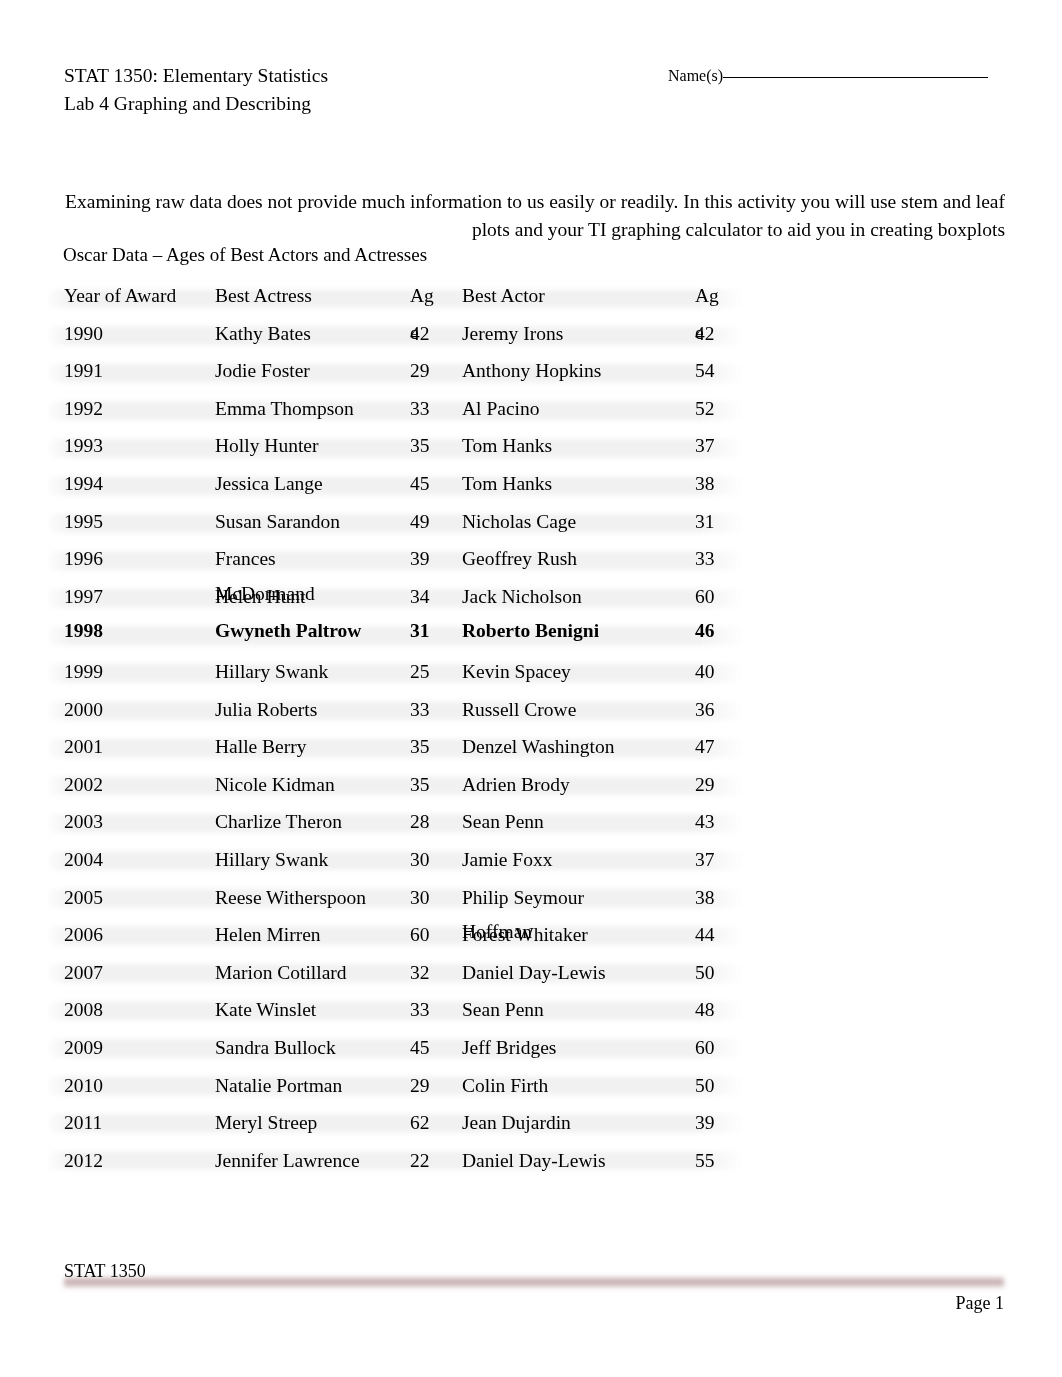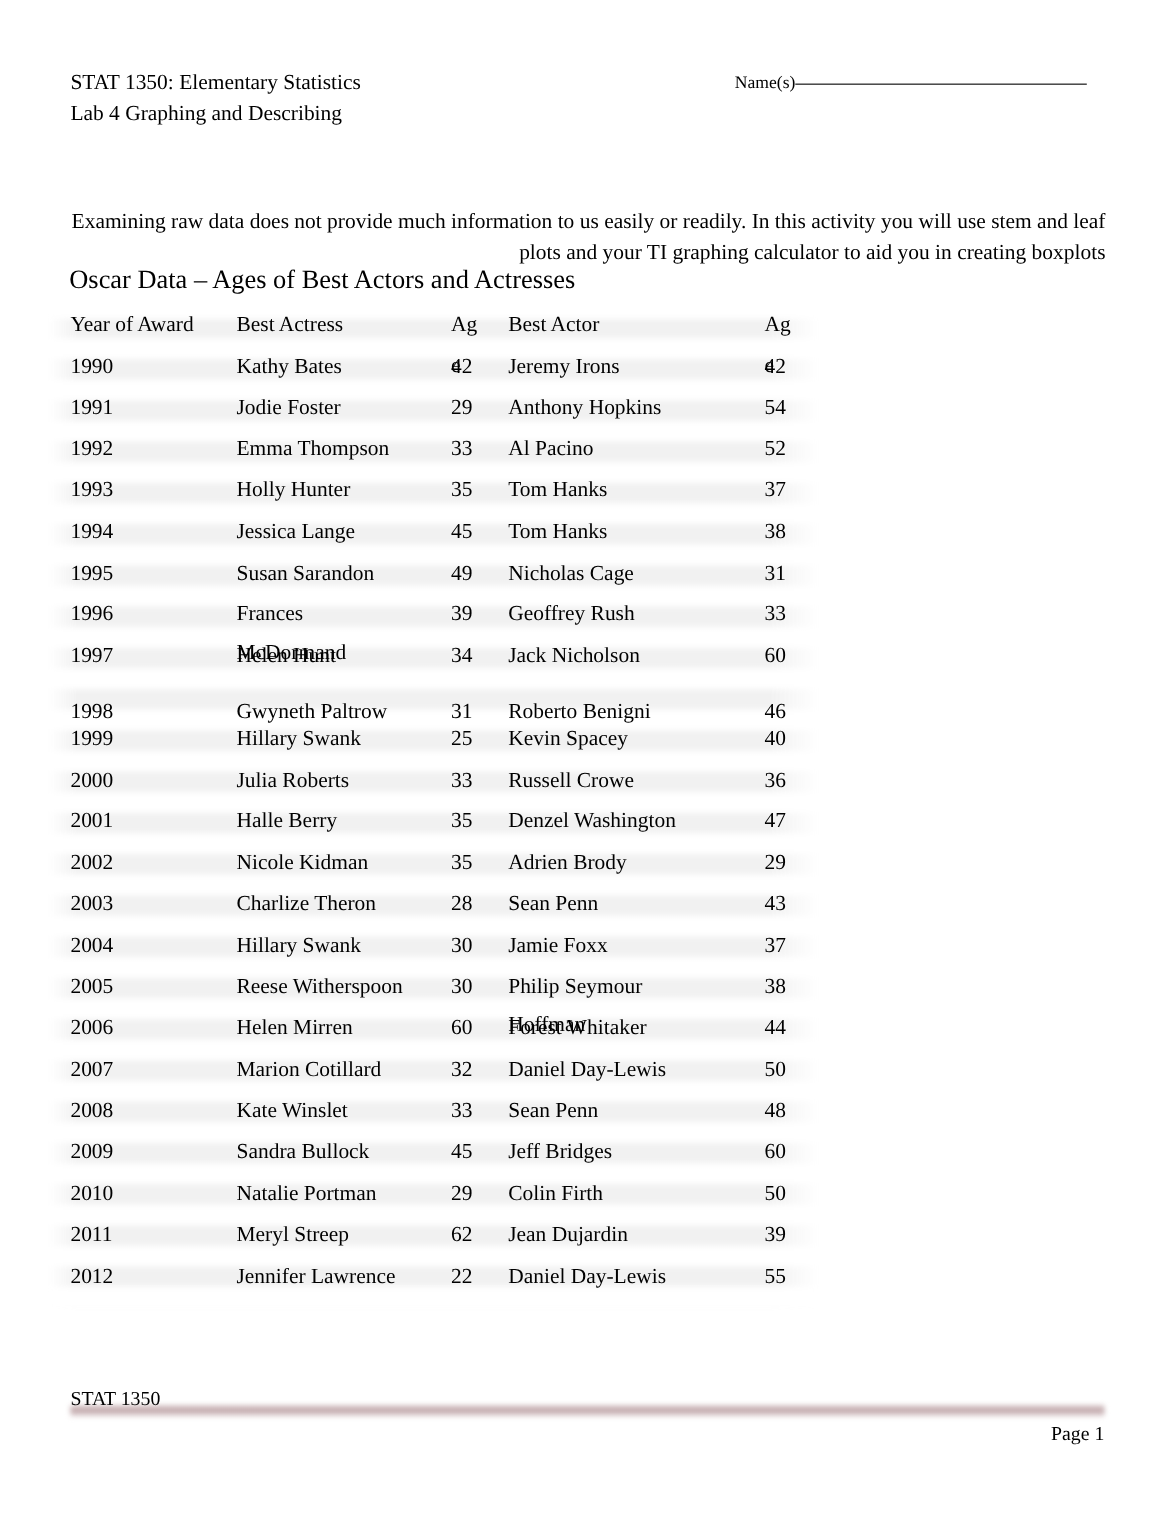--- a/index.html
+++ b/index.html
@@ -57,21 +57,21 @@
     font-size: 19.5px;
     line-height: 28.5px;
     text-align: right;
   }
 
   
   .caption {
     position: absolute;
     left: 63px;
     top: 242px;
-    font-size: 24px;
+    font-size: 19px;
     line-height: 26px;
     white-space: nowrap;
   }
 
   
   .table-wrap {
     position: absolute;
     left: 44px;
     top: 277px;
     width: 700px;
@@ -249,21 +249,21 @@
           <span class="c-age2">33</span>
         </div>
         <span class="overflow-frag" style="left: 171px; top: 306.8px;">McDormand</span>
         <div class="trow" style="top: 300.8px;">
           <span class="c-year">1997</span>
           <span class="c-name1">Helen Hunt</span>
           <span class="c-age1">34</span>
           <span class="c-name2">Jack Nicholson</span>
           <span class="c-age2">60</span>
         </div>
-        <div class="trow" style="top: 352px;">
+        <div class="trow" style="top: 335px; font-weight: bold;">
           <span class="c-year">1998</span>
           <span class="c-name1">Gwyneth Paltrow</span>
           <span class="c-age1">31</span>
           <span class="c-name2">Roberto Benigni</span>
           <span class="c-age2">46</span>
         </div>
         <div class="trow" style="top: 376px;">
           <span class="c-year">1999</span>
           <span class="c-name1">Hillary Swank</span>
           <span class="c-age1">25</span>

